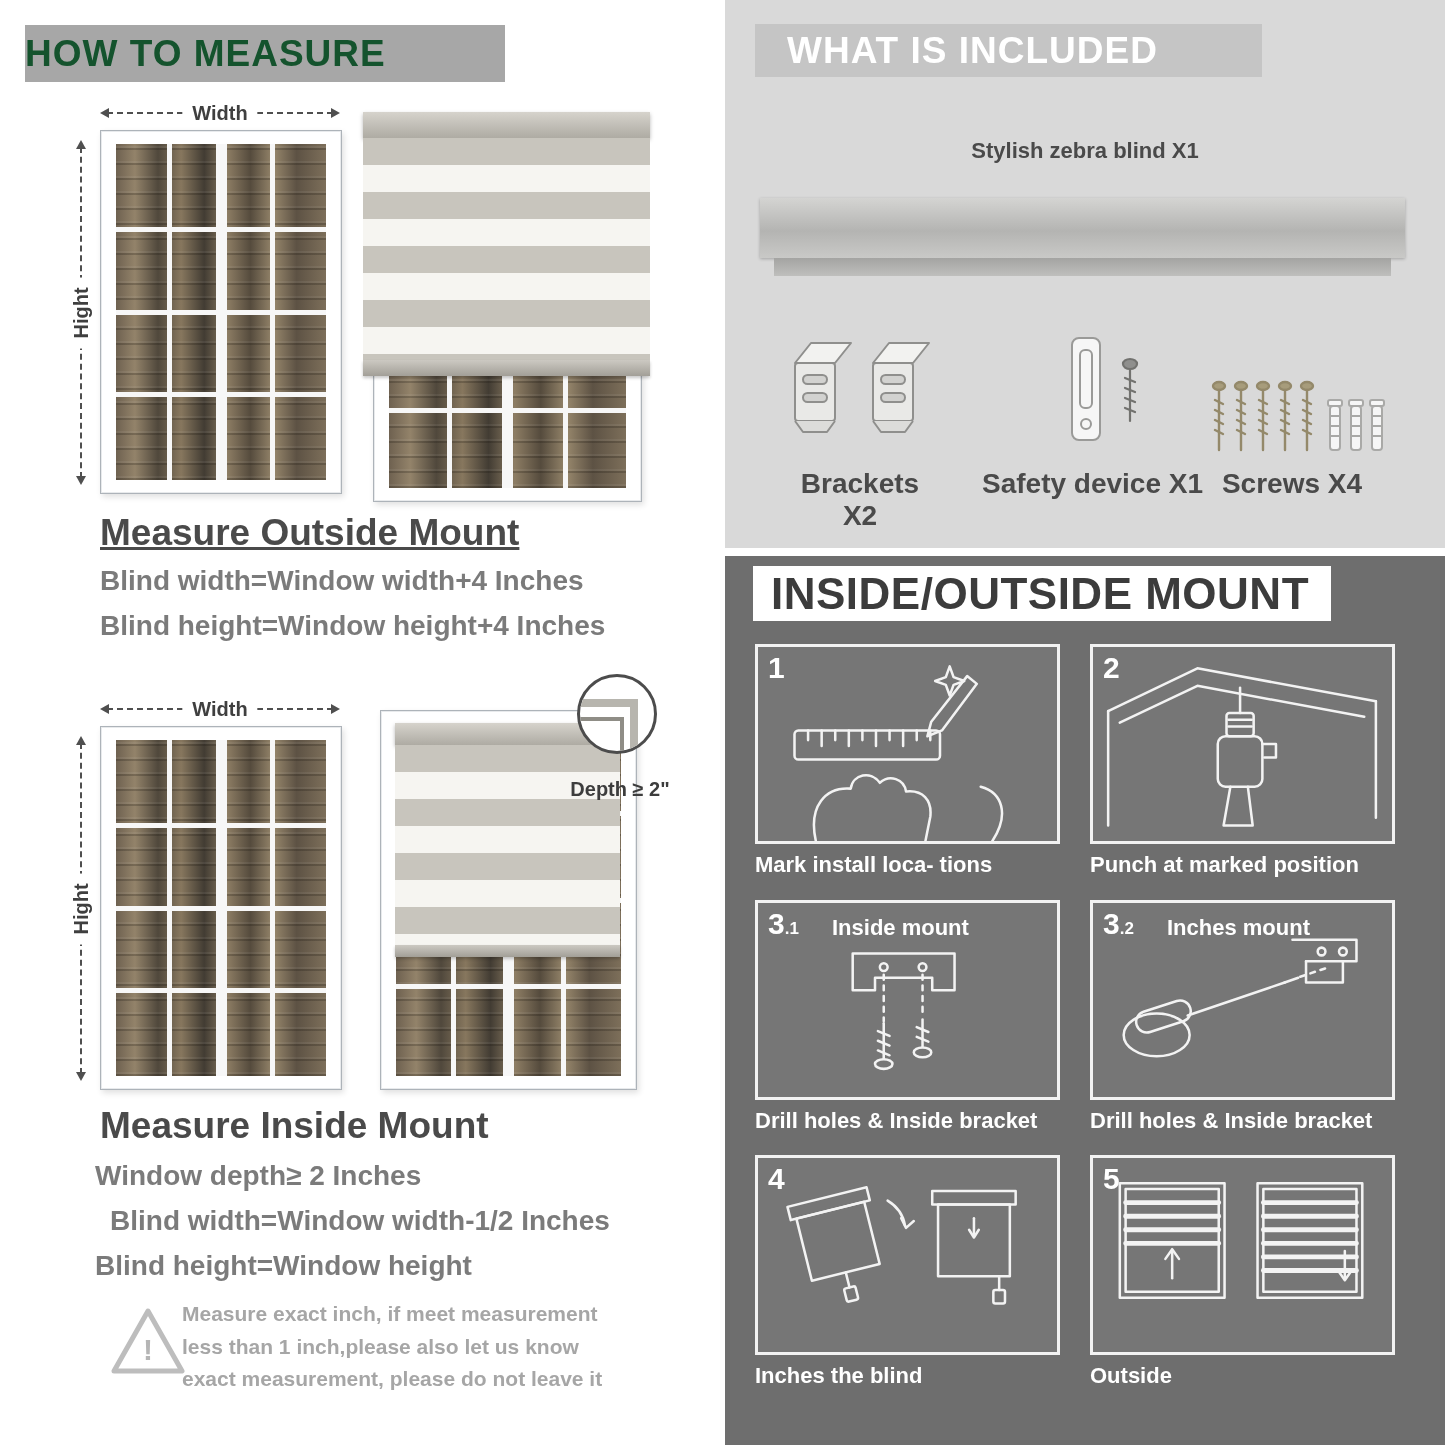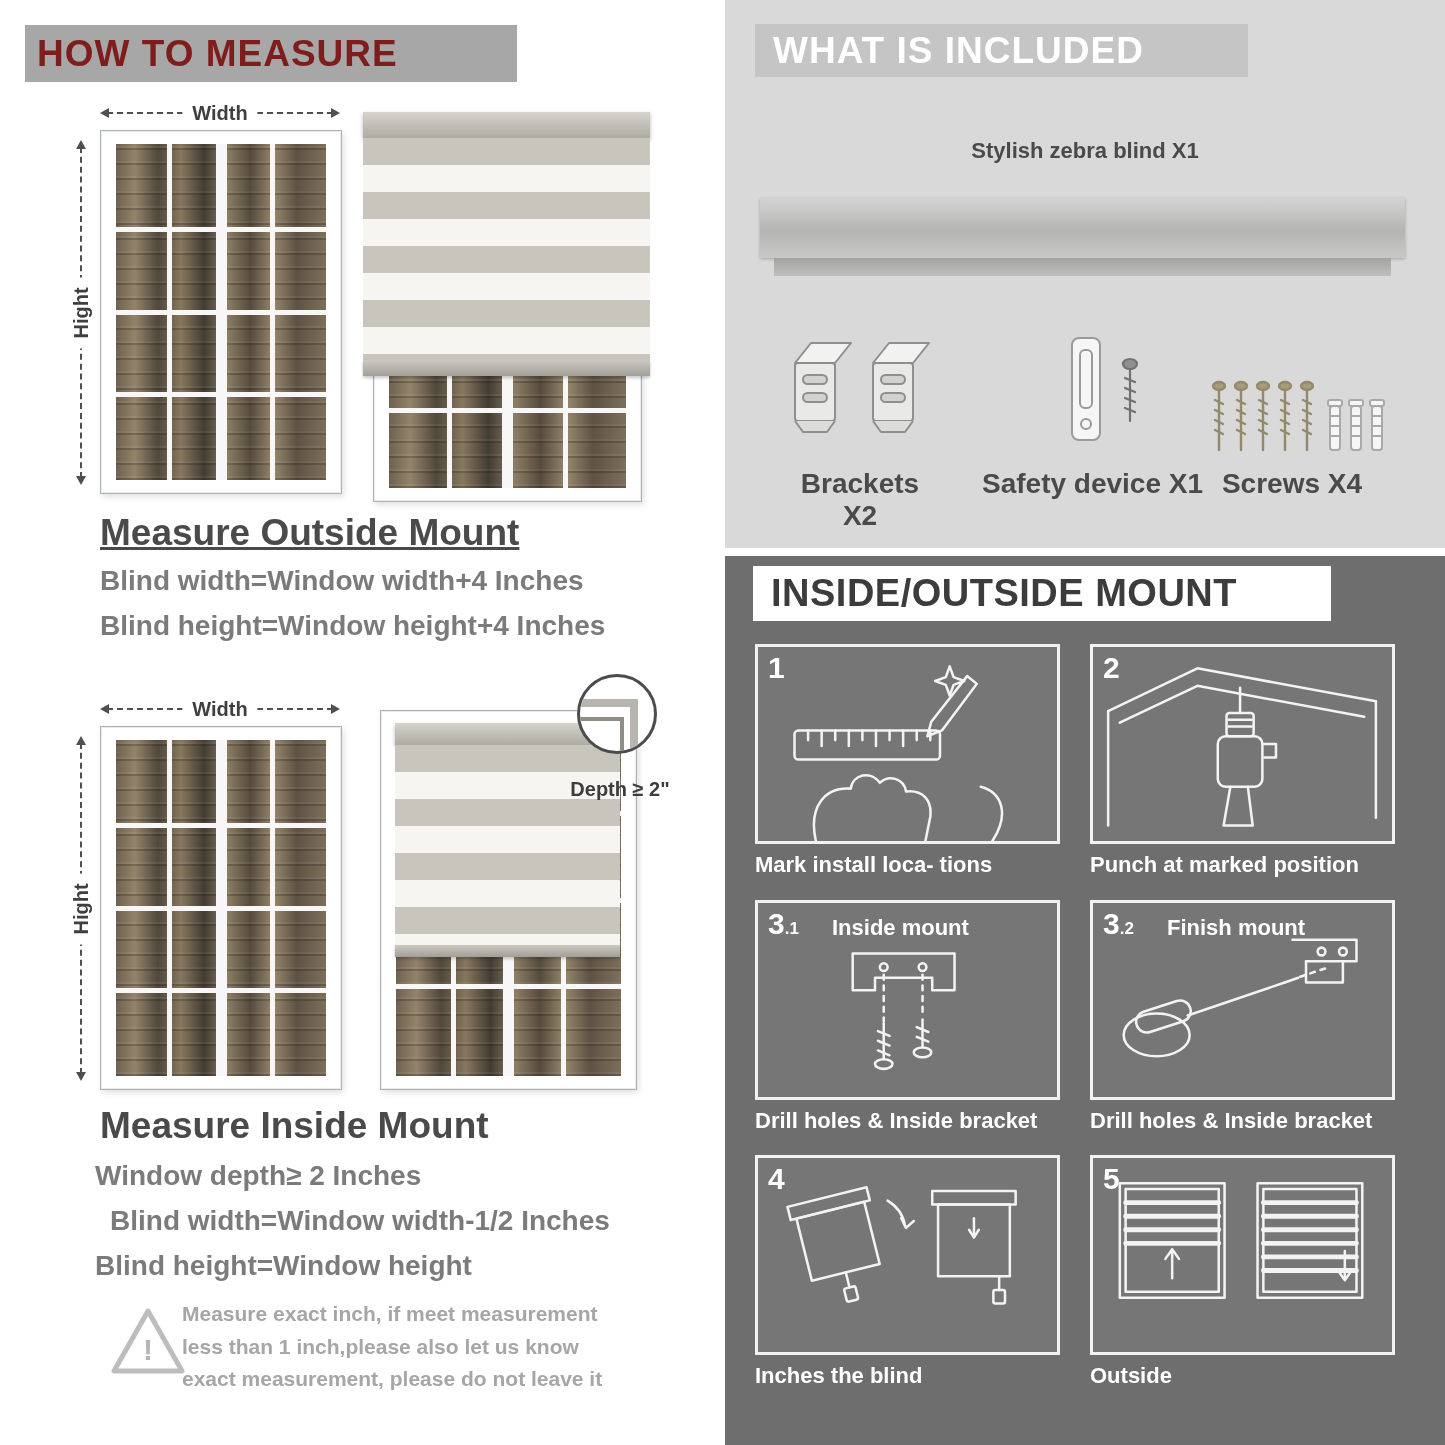--- a/index.html
+++ b/index.html
@@ -1,21 +1,21 @@
 <!DOCTYPE html>
 <html><head>
 <meta charset="utf-8">
 <style>
   html,body{margin:0;padding:0;background:#fff;}
   .canvas{position:relative;width:1445px;height:1445px;background:#fff;overflow:hidden;
           font-family:"Liberation Sans",sans-serif;color:#4a4a4a;}
 
   
   .l-banner{position:absolute;left:25px;top:25px;width:480px;height:57px;background:#a7a7a7;
-            color:#7f1d1d;font-weight:bold;font-size:37px;line-height:57px;padding-left:12px;letter-spacing:1px;}
+            color:#14532d;font-weight:bold;font-size:37px;line-height:57px;padding-left:0;letter-spacing:1px;}
   .h-title{position:absolute;font-size:37px;font-weight:bold;color:#4a4a4a;}
   .formula{position:absolute;font-size:28px;font-weight:bold;color:#7b7b7b;}
 
   
   .window{position:absolute;background:#fff;border:1px solid #adb3b9;
           box-shadow:0 0 0 1px #e8eaec inset, 2px 3px 6px rgba(0,0,0,0.12);}
   .glass{position:absolute;left:15px;right:15px;top:13px;bottom:13px;background:
     linear-gradient(#f7f7f7,#f7f7f7) 50% 0/11px 100% no-repeat,
     linear-gradient(#f7f7f7,#f7f7f7) 25% 0/5px 100% no-repeat,
     linear-gradient(#f7f7f7,#f7f7f7) 75% 0/5px 100% no-repeat,
@@ -51,32 +51,32 @@
   .depth-circle{position:absolute;border:3px solid #4c4c4c;border-radius:50%;background:#fff;overflow:hidden;}
   .depth-label{position:absolute;font-size:20px;font-weight:bold;color:#3d3d3d;text-align:center;}
 
   
   .warn-text{position:absolute;font-size:21px;font-weight:bold;color:#a6a6a6;line-height:1.55;}
   .warn-mark{position:absolute;font-size:30px;font-weight:bold;color:#b5b5b5;}
 
   
   .included-panel{position:absolute;left:725px;top:0;width:720px;height:548px;background:#d9d9d9;}
   .r-banner{position:absolute;left:30px;top:24px;width:475px;height:53px;background:#c5c5c5;color:#fff;
-            font-weight:bold;font-size:37px;line-height:53px;padding-left:18px;letter-spacing:1px;}
+            font-weight:bold;font-size:37px;line-height:53px;padding-left:32px;letter-spacing:1px;}
   .product-label{position:absolute;left:0;right:0;top:138px;text-align:center;font-size:22px;font-weight:bold;color:#4a4a4a;}
   .headrail{position:absolute;left:35px;top:198px;width:645px;height:60px;
             background:linear-gradient(180deg,#d4d4d2,#b4b4b2 55%,#c9c9c7);box-shadow:0 1px 3px rgba(0,0,0,0.25);}
   .headrail::after{content:"";position:absolute;left:14px;right:14px;top:100%;height:18px;
             background:linear-gradient(180deg,#a4a4a2,#bfbfbd);}
   .item-label{position:absolute;top:468px;font-size:28px;font-weight:bold;color:#4a4a4a;text-align:center;}
 
   
   .mount-panel{position:absolute;left:725px;top:556px;width:720px;height:889px;background:#6e6e6e;}
   .m-banner{position:absolute;left:28px;top:10px;width:560px;height:55px;background:#fff;color:#3c3c3c;
-            font-weight:bold;font-size:38px;line-height:55px;padding-left:18px;letter-spacing:0.5px;}
+            font-weight:bold;font-size:44px;line-height:55px;padding-left:18px;letter-spacing:0.5px;}
   .step-box{position:absolute;width:305px;height:200px;border:3px solid #f2f2f2;background:#767676;box-sizing:border-box;}
   .step-art{position:absolute;inset:0;width:100%;height:100%;}
   .step-num{position:absolute;left:10px;top:4px;color:#fff;font-size:30px;font-weight:bold;}
   .step-num .sub{font-size:17px;}
   .step-inner-label{position:absolute;left:74px;top:12px;color:#fff;font-size:22px;font-weight:bold;}
   .step-caption{position:absolute;width:320px;color:#fff;font-size:22px;font-weight:bold;}
 </style>
 </head>
 <body>
 
@@ -306,21 +306,21 @@
           <circle cx="234" cy="50" r="4"></circle>
           <circle cx="256" cy="50" r="4"></circle>
           <path d="M96 116L196 82"></path>
           <path d="M196 82l14-5"></path>
           <rect x="42" y="106" width="58" height="22" rx="11" transform="rotate(-18 71 117)"></rect>
           <ellipse cx="64" cy="136" rx="34" ry="22"></ellipse>
           <path stroke-dasharray="5 6" d="M212 76l30-10"></path>
         </g>
       </svg>
       <div class="step-num"><span>3</span><span class="sub">.2</span></div>
-      <div class="step-inner-label">Finish mount</div>
+      <div class="step-inner-label">Inches mount</div>
     </div>
     <div class="step-caption" style="left:365px;top:552px;">Drill holes &amp;  Inside bracket</div>
 
     <div class="step-box" style="left:30px;top:599px;">
       <svg class="step-art" viewBox="0 0 305 200">
         <g stroke="#f3f3f3" stroke-width="2.6" fill="none" stroke-linecap="round" stroke-linejoin="round">
           <g transform="rotate(-14 85 90)">
             <rect x="40" y="38" width="84" height="14"></rect>
             <rect x="46" y="52" width="72" height="66"></rect>
             <path d="M82 118v16"></path>

